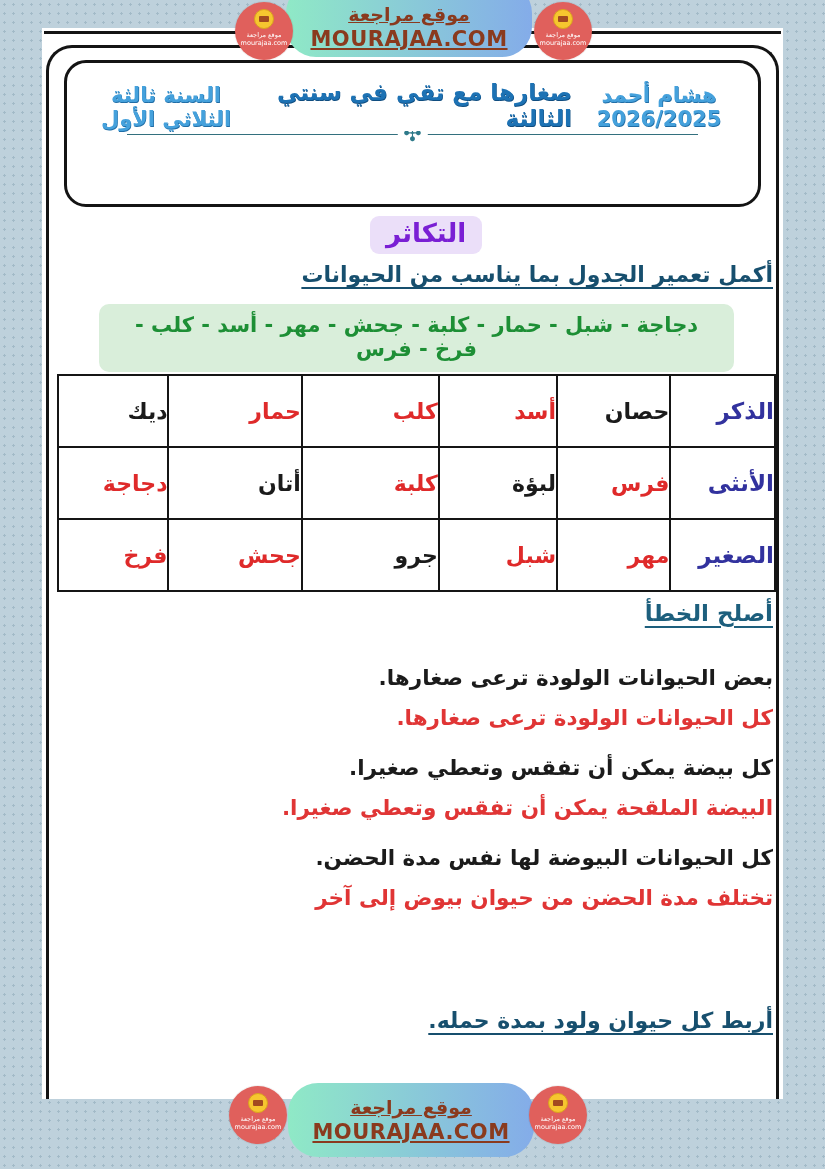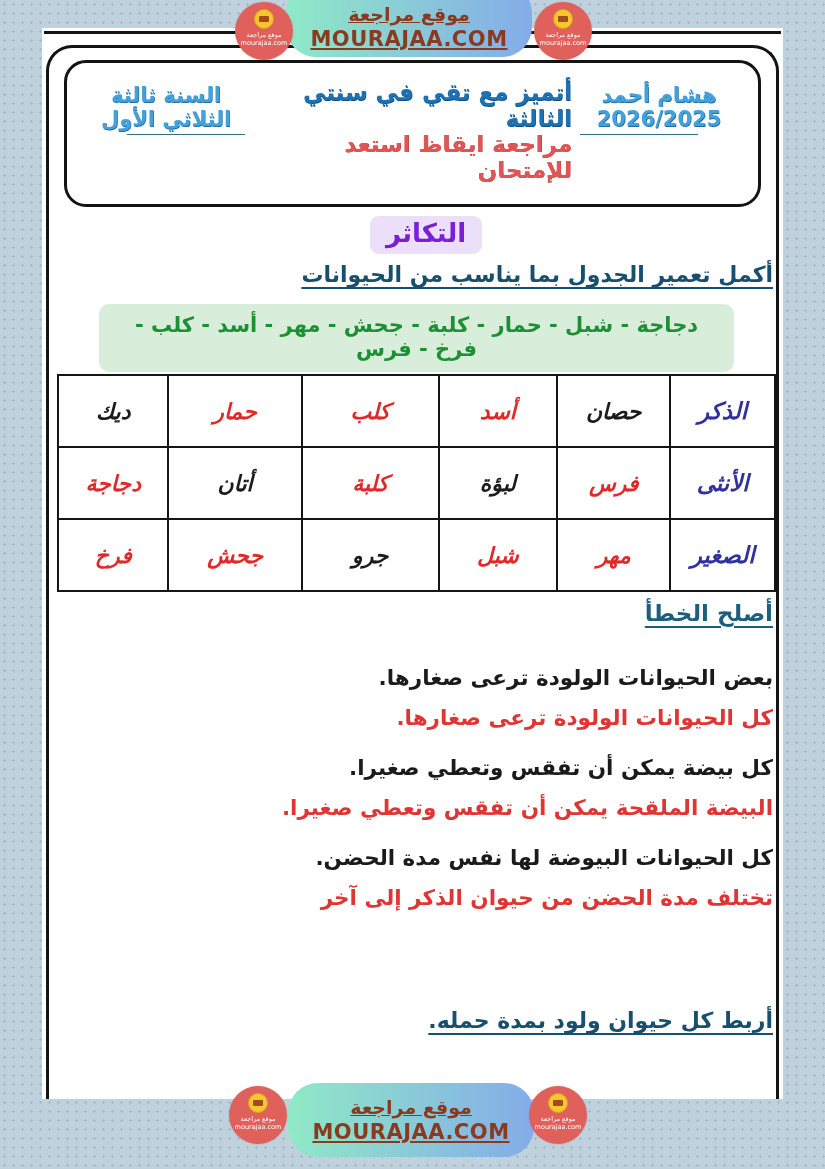--- a/index.html
+++ b/index.html
@@ -117,22 +117,22 @@
     text-align:center; color:#1d8f35; font-weight:800; font-size:21px;
     direction:rtl;
   }
 
   
   .animals-table {
     position:absolute; left:57px; top:374px; width:719px; z-index:2;
     border-collapse:collapse; direction:rtl; table-layout:fixed;
   }
   .animals-table td {
-    border:2.6px solid #151515; height:72px; text-align:center;
-    vertical-align:middle; font-size:22px; font-weight:800; background:#fff;font-style:italic;
+    border:2.6px solid #151515; height:72px; 
+    vertical-align:middle; font-size:22px; font-weight:800; background:#fff;
   }
   .animals-table td.th { color:#32329e; font-size:23px; }
   .animals-table td.red { color:#df2a2a; }
   .animals-table td.black { color:#1b1b1b; }
 
   
   .fix-heading {
     position:absolute; right:52px; top:600px; z-index:2;
     color:#1d5f7d; font-weight:800; font-size:23px;
     text-decoration:underline; text-underline-offset:5px; direction:rtl;
@@ -169,22 +169,21 @@
 </div>
 
 <div class="header-box" dir="rtl">
   <div class="hdr-divider"></div>
   <div class="hdr-glyph">✣</div>
   <div class="hdr-col side">
     <div class="blue-fancy">السنة ثالثة</div>
     <div class="blue-fancy">الثلاثي الأول</div>
   </div>
   <div class="hdr-col mid">
-    <div class="mid-top">أتميز مع تقي في سنتي الثالثة</div>
-    <div class="mid-bottom">مراجعة ايقاظ استعد للإمتحان</div>
+    <div class="mid-top">صغارها مع تقي في سنتي الثالثة</div>
   </div>
   <div class="hdr-col side">
     <div class="blue-fancy">هشام أحمد</div>
     <div class="blue-fancy">2026/2025</div>
   </div>
 </div>
 
 <div class="topic-badge">التكاثر</div>
 <div class="task-line task1">أكمل تعمير الجدول بما يناسب من الحيوانات</div>
 <div class="word-bank">دجاجة - شبل - حمار - كلبة - جحش - مهر - أسد - كلب - فرخ - فرس</div>
@@ -233,21 +232,21 @@
     <p class="sent correct">كل الحيوانات الولودة ترعى صغارها.</p>
   </div>
   <div class="pair">
     <p class="sent wrong">كل بيضة يمكن أن تفقس وتعطي صغيرا.</p>
     <p class="sent correct">البيضة الملقحة يمكن أن تفقس وتعطي صغيرا.</p>
   </div>
   <div class="pair">
   </div>
   <div class="pair">
     <p class="sent wrong">كل الحيوانات البيوضة لها نفس مدة الحضن.</p>
-    <p class="sent correct">تختلف مدة الحضن من حيوان الذكر إلى آخر</p>
+    <p class="sent correct">تختلف مدة الحضن من حيوان بيوض إلى آخر</p>
   </div>
 </div>
 
 <div class="task-line task2">أربط كل حيوان ولود بمدة حمله.</div>
 
 <div class="logo bl">
   <div class="dot"></div>
   <div class="t">موقع مراجعة</div>
   <div class="t">mourajaa.com</div>
 </div>

